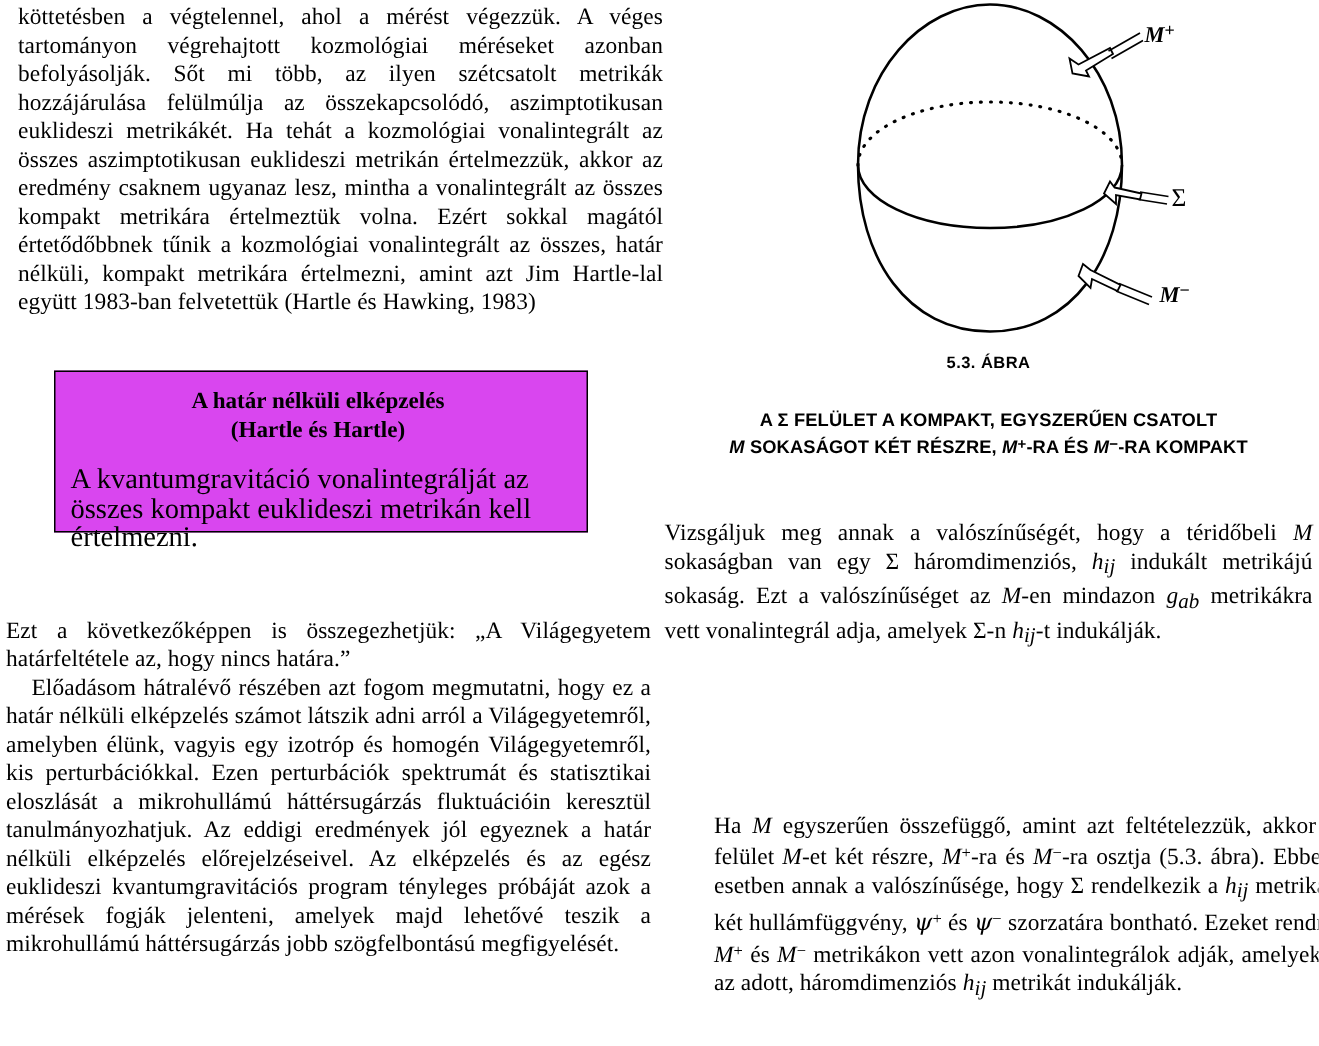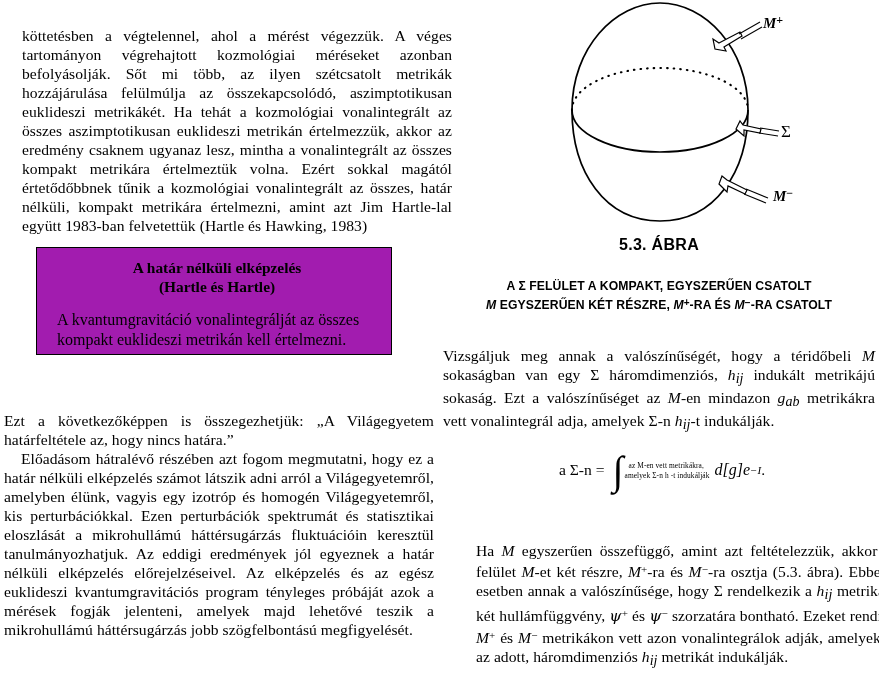--- a/index.html
+++ b/index.html
@@ -18,24 +18,23 @@
   }
 
   .page {
     position: absolute;
     inset: 0;
   }
 
   
   .col-left {
     position: absolute;
-    left: 22px;
+    left: 12px;
     top: 2px;
     width: 430px;
-    margin-top: 24px;
   }
 
   
   .para {
     font-size: 15.6px;
     line-height: 19.0px;
     text-align: justify;
     text-justify: inter-word;
     margin: 0;
     hyphens: manual;
@@ -45,34 +44,34 @@
   .para + .para { margin-top: 0; }
 
   
   .statement-box {
     position: absolute;
     left: 36px;
     top: 247px;
     width: 356px;
     height: 108px;
     border: 1.6px solid #000;
-    background: #a21caf;
+    background: #d946ef;
     box-sizing: border-box;
-    padding: 8px 14px 8px 20px;
+    padding: 8px 14px 8px 10px;
   }
   .statement-title {
     text-align: center;
     font-weight: bold;
     font-size: 15.4px;
     line-height: 19px;
     margin: 2px 0 0 0;
   }
   .statement-body {
     margin: 14px 0 0 0;
-    font-size: 16px;
+    font-size: 19px;
     line-height: 19.5px;
     text-align: left;
   }
 
   
   .figure-wrap {
     position: absolute;
     left: 443px;
     top: 0px;
     width: 432px;
@@ -109,21 +108,21 @@
   
   .fig-caption {
     position: absolute;
     left: 443px;
     top: 236px;
     width: 432px;
     text-align: center;
     font-family: "Liberation Sans", "DejaVu Sans", sans-serif;
   }
   .fig-caption-num {
-    font-size: 16px;
+    font-size: 11px;
     font-weight: bold;
     letter-spacing: 0.3px;
     margin: 0;
   }
   .fig-caption-text {
     font-size: 12.2px;
     font-weight: bold;
     line-height: 15.5px;
     letter-spacing: 0.1px;
     margin: 25px 0 0 0;
@@ -240,41 +239,30 @@
 
     <span class="fig-label sigma" id="fig-label-sigma">Σ</span>
 
     <span class="fig-label" id="fig-label-mminus"><span>M</span><span class="sup">−</span></span>
   </div>
 
   <div class="fig-caption">
     <p class="fig-caption-num">5.3. ÁBRA</p>
     <p class="fig-caption-text">
       <span>A Σ FELÜLET A KOMPAKT, EGYSZERŰEN CSATOLT</span><br>
-      <i>M</i><span> EGYSZERŰEN KÉT RÉSZRE, </span><i>M</i><span class="sup">+</span><span>-RA ÉS </span><i>M</i><span class="sup">−</span><span>-RA CSATOLT</span>
+      <i>M</i><span> SOKASÁGOT KÉT RÉSZRE, </span><i>M</i><span class="sup">+</span><span>-RA ÉS </span><i>M</i><span class="sup">−</span><span>-RA KOMPAKT</span>
     </p>
   </div>
 
   <div class="rc-para-1">
     <p class="para"><span>Vizsgáljuk meg annak a valószínűségét, hogy a téridőbeli </span><i class="mvar">M</i><span> sokaságban van egy Σ háromdimenziós, </span><i class="mvar">h</i><span class="sub">ij</span><span> indukált metrikájú sokaság. Ezt a valószínűséget az </span><i class="mvar">M</i><span>-en mindazon </span><i class="mvar">g</i><span class="sub">ab</span><span> metrikákra vett vonalintegrál adja, amelyek Σ-n </span><i class="mvar">h</i><span class="sub">ij</span><span>-t indukálják.</span></p>
   </div>
 
   <div class="formula-block">
 
-    <div class="formula-line-2">
-      <span>a Σ-n =</span>
-      <span class="int-sign">∫</span>
-      <span class="int-limits">
-        <span class="lim-top">az M-en vett metrikákra,</span>
-        <span class="lim-bot">amelyek Σ-n h  -t indukálják</span>
-      </span>
-      <span class="measure">d[g]e</span>
-        <span class="exp-sup">−I</span>
-        <span>.</span>
-    </div>
   </div>
 
   <div class="rc-para-2">
     <p class="para">Ha <i class="mvar">M</i> egyszerűen összefüggő, amint azt feltételezzük, akkor a
        <span class="sigma-ch">Σ</span> felület <i class="mvar">M</i>-et két részre, <i class="mvar">M</i><span class="sup">+</span>-ra és <i class="mvar">M</i><span class="sup">−</span>-ra osztja (5.3. ábra).
        Ebben az esetben annak a valószínűsége, hogy <span class="sigma-ch">Σ</span> rendelkezik a <i class="mvar">h</i><span class="sub">ij</span> metrikával, két hullámfüggvény,
        <span class="psi">ψ</span><span class="sup">+</span> és <span class="psi">ψ</span><span class="sup">−</span> szorzatára bontható.
        Ezeket rendre az <i class="mvar">M</i><span class="sup">+</span> és <i class="mvar">M</i><span class="sup">−</span> metrikákon vett azon vonalintegrálok adják,
        amelyek <span class="sigma-ch">Σ</span>-n az adott,
        háromdimenziós <i class="mvar">h</i><span class="sub">ij</span> metrikát indukálják.</p>

